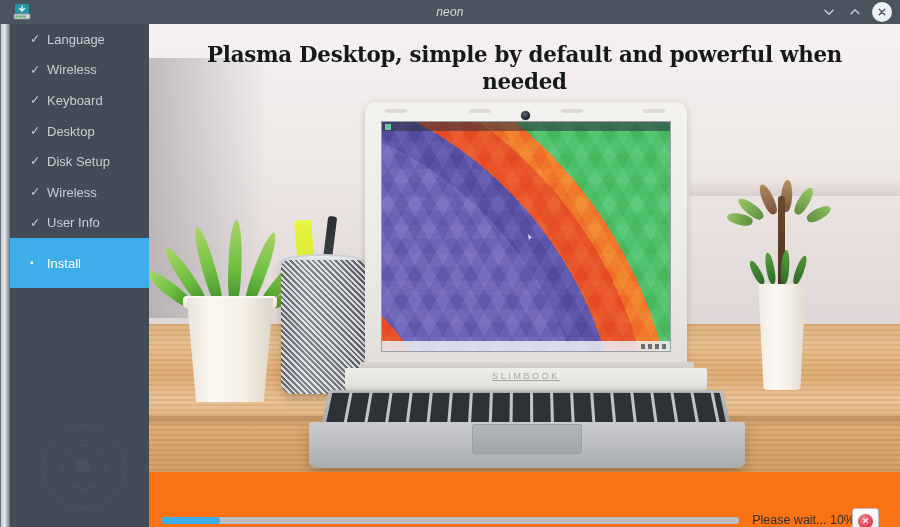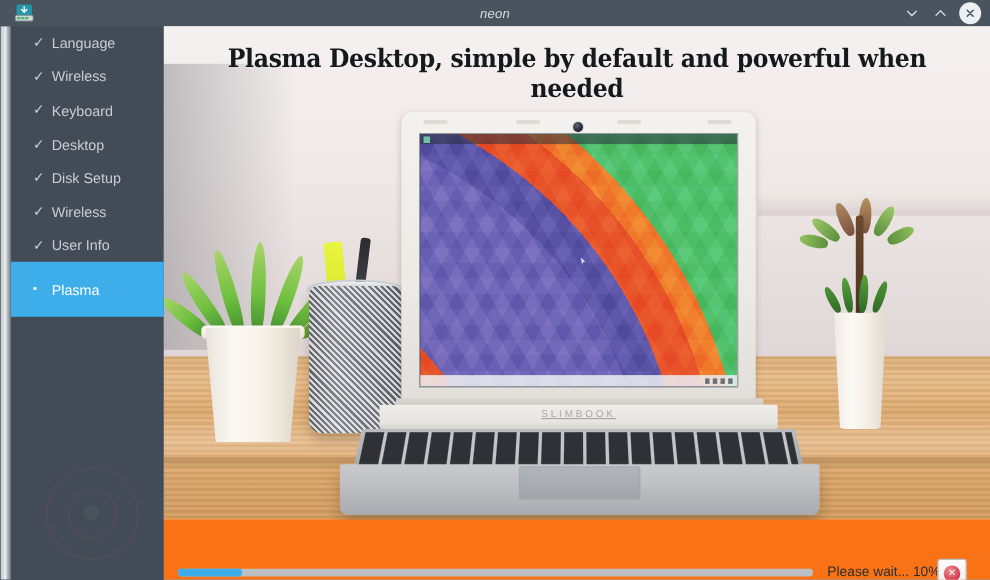--- a/index.html
+++ b/index.html
@@ -599,21 +599,21 @@
         <li class="nav-item">
           <span class="nav-mark">✓</span>
           <span class="nav-label">Wireless</span>
         </li>
         <li class="nav-item">
           <span class="nav-mark">✓</span>
           <span class="nav-label">User Info</span>
         </li>
         <li class="nav-item active">
           <span class="nav-mark">▪</span>
-          <span class="nav-label">Plasma</span>
+          <span class="nav-label">Install</span>
         </li>
       </ul>
     </div>
 
     <div class="content">
 
       <div class="slide">
 
         <div class="scene">
           <div class="wall"></div>

